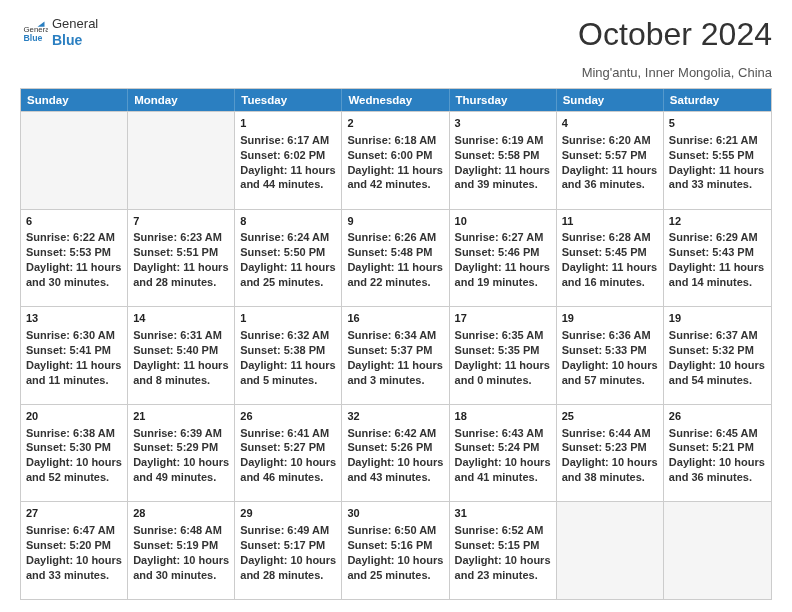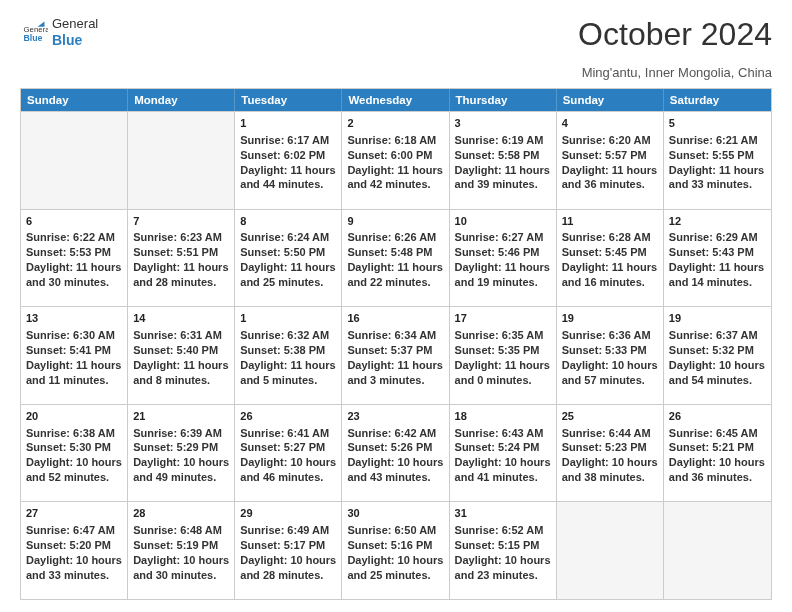--- a/index.html
+++ b/index.html
@@ -227,21 +227,21 @@
           </div>
           <div class="cal-cell">
             <div class="day-num">21</div>
             <div class="cell-text">Sunrise: 6:39 AM<br>Sunset: 5:29 PM<br>Daylight: 10 hours<br>and 49 minutes.</div>
           </div>
           <div class="cal-cell">
             <div class="day-num">26</div>
             <div class="cell-text">Sunrise: 6:41 AM<br>Sunset: 5:27 PM<br>Daylight: 10 hours<br>and 46 minutes.</div>
           </div>
           <div class="cal-cell">
-            <div class="day-num">23</div>
+            <div class="day-num">32</div>
             <div class="cell-text">Sunrise: 6:42 AM<br>Sunset: 5:26 PM<br>Daylight: 10 hours<br>and 43 minutes.</div>
           </div>
           <div class="cal-cell">
             <div class="day-num">18</div>
             <div class="cell-text">Sunrise: 6:43 AM<br>Sunset: 5:24 PM<br>Daylight: 10 hours<br>and 41 minutes.</div>
           </div>
           <div class="cal-cell">
             <div class="day-num">25</div>
             <div class="cell-text">Sunrise: 6:44 AM<br>Sunset: 5:23 PM<br>Daylight: 10 hours<br>and 38 minutes.</div>
           </div>

